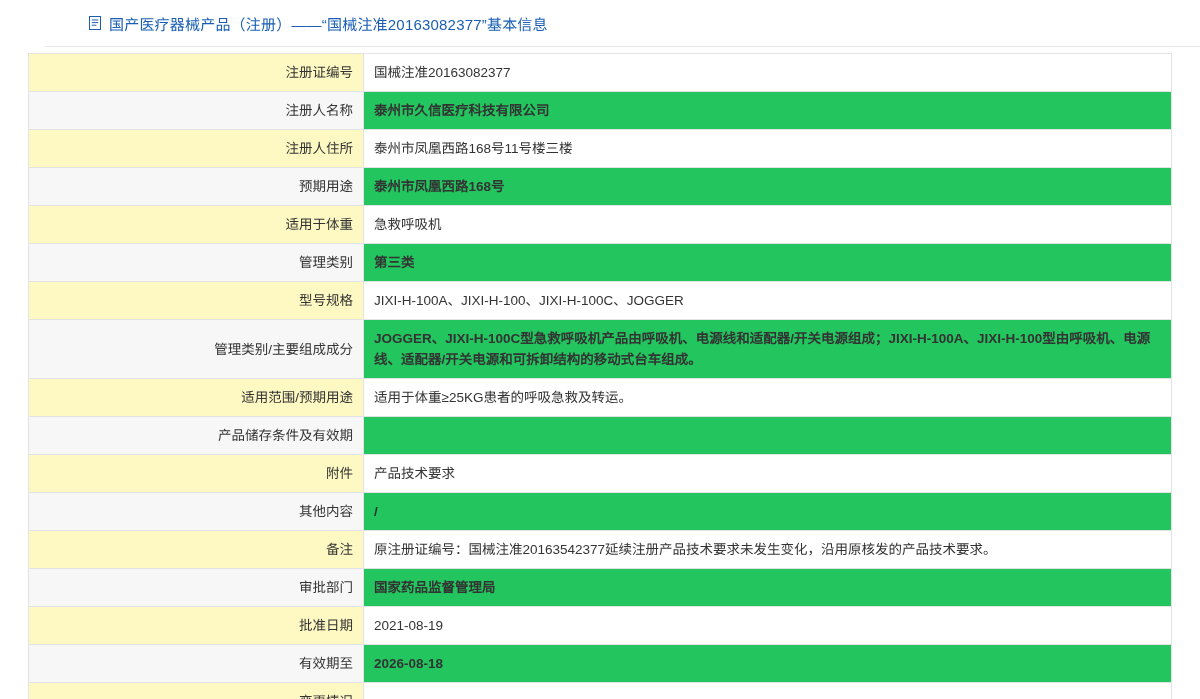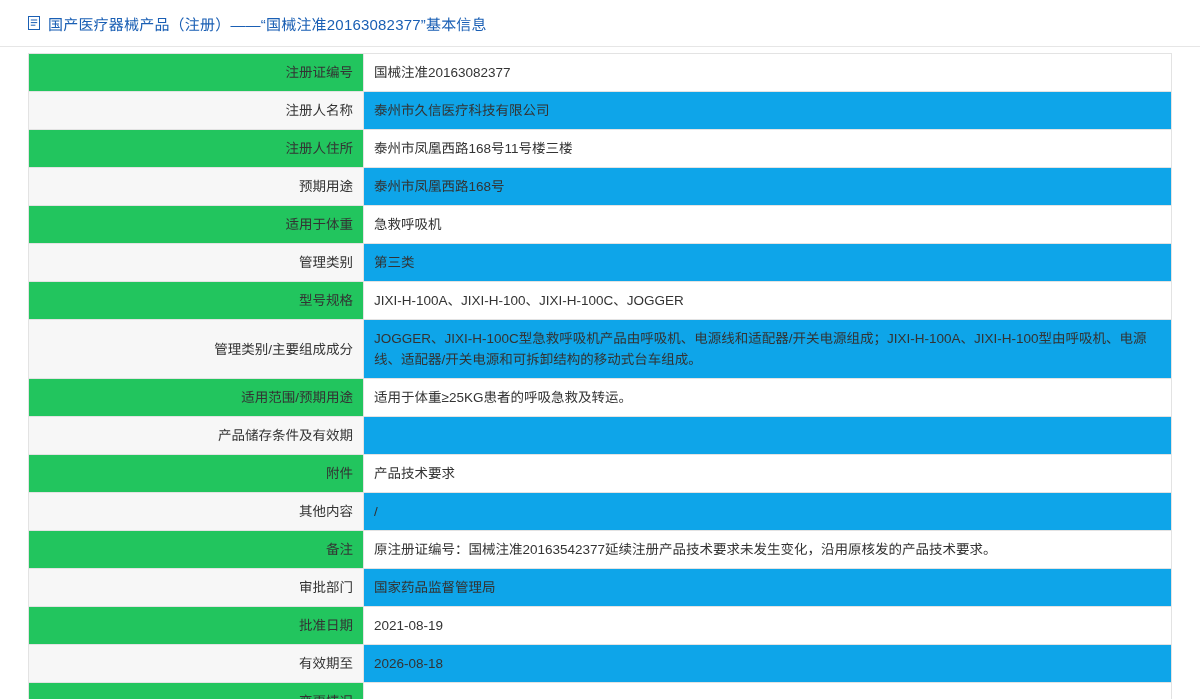--- a/index.html
+++ b/index.html
@@ -14,23 +14,24 @@
     overflow: hidden;
   }
   .page {
     width: 1200px;
     box-sizing: border-box;
   }
   .title-bar {
     display: flex;
     align-items: center;
     height: 46px;
-    padding: 0 0 0 26px;
+    padding: 0 0 0 42px;
     border-bottom: 1px solid #e6e6e6;
     background: #ffffff;
+    margin-left: 45px;
   }
   .title-icon {
     width: 16px;
     height: 16px;
     margin-right: 6px;
     position: relative;
     flex: 0 0 auto;
     display: inline-block;
   }
   .title-icon svg { display: block; }
@@ -58,31 +59,31 @@
     font-size: 13.5px;
     color: #333333;
     line-height: 21px;
     vertical-align: middle;
   }
   td.label {
     width: 318px;
     text-align: right;
     padding: 8px 10px 8px 6px;
     color: #333333;
-    background: #22c55e;
+    background: #fef9c3;
     white-space: nowrap;
   }
   td.value {
     padding: 8px 12px 8px 10px;
     background: #ffffff;
     color: #333333;
     word-break: break-word;
   }
   tr.alt td.label { background: #f7f7f7; }
-  tr.alt td.value { background: #0ea5e9; }
+  tr.alt td.value { background: #22c55e; font-weight: bold; }
   td.value.empty { height: 21px; }
   .cell-tall { line-height: 22px; }
 </style>
 </head>
 <body>
 
 <div class="page">
 
   <div class="title-bar">
     <span class="title-icon">

